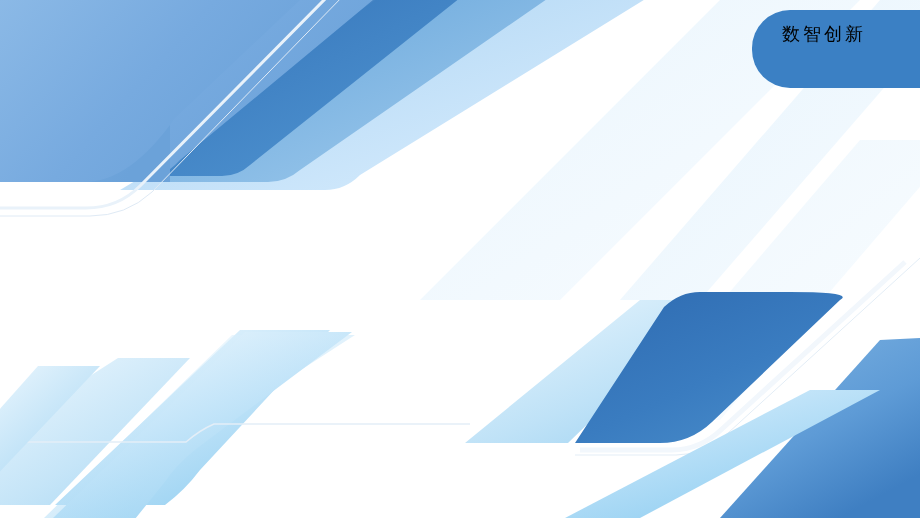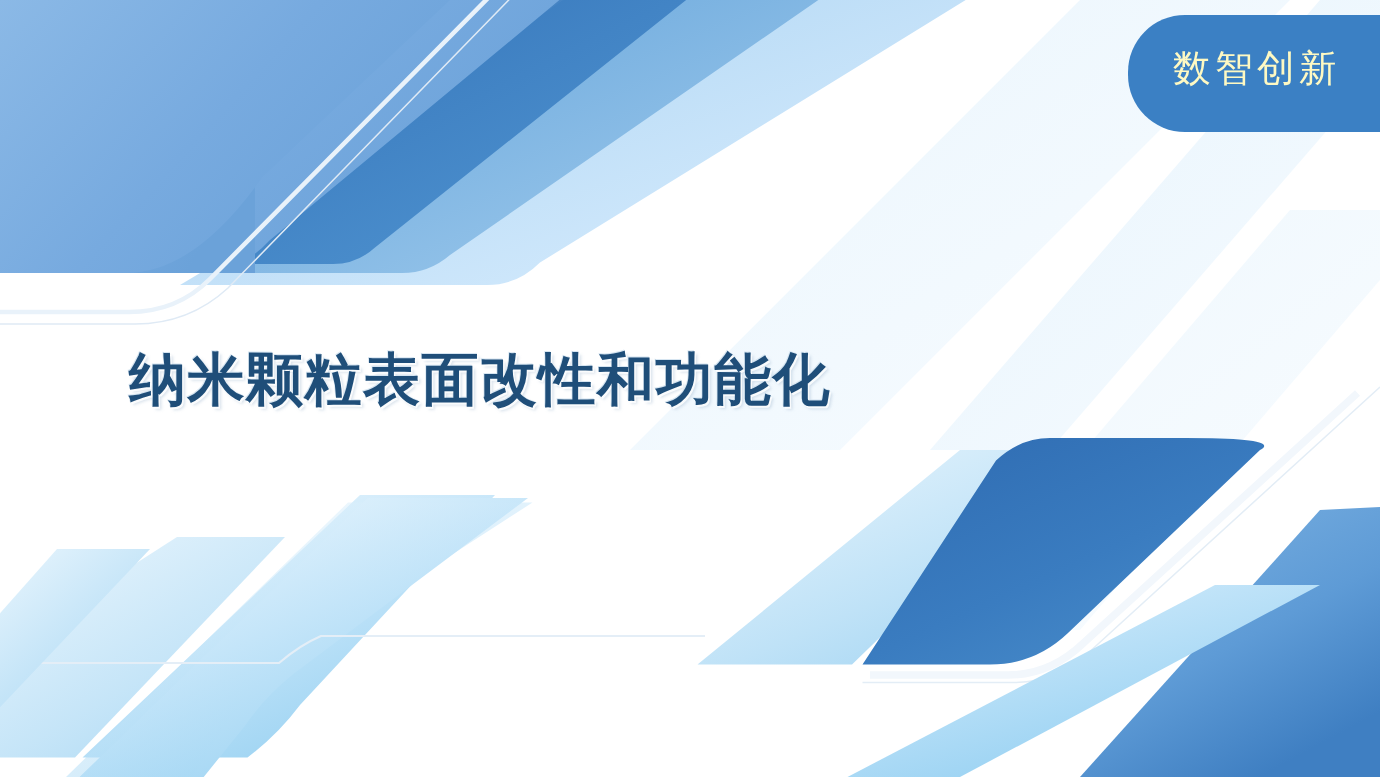--- a/index.html
+++ b/index.html
@@ -36,27 +36,26 @@
     width: 185px;
     height: 78px;
     background: #3b80c4;
     border-radius: 38px 0 0 38px;
     box-sizing: border-box;
     padding: 9px 26px 0 30px;
     color: #ffffff;
     z-index: 20;
   }
   .badge-line {
-    font-size: 25px;
+    font-size: 18px;
     line-height: 30px;
     letter-spacing: 3px;
     white-space: nowrap;
     font-weight: 400;
-    color: #fef9c3;
-    margin-top: 12px;
+    color: #000000;
   }
 
   
   .title-block {
     position: absolute;
     left: 86px;
     top: 230px;
     z-index: 15;
   }
   .slide-title {
@@ -210,17 +209,14 @@
 
       <polygon points="60,470 112,470 18,518 -10,518 -10,500" fill="url(#gBotArrow)" opacity="0.0"></polygon>
 
     </g>
   </svg>
 
   <div class="badge">
     <div class="badge-line">数智创新</div>
   </div>
 
-  <div class="title-block">
-    <h1 class="slide-title">纳米颗粒表面改性和功能化</h1>
-  </div>
 
 </div>
 
 </body></html>

